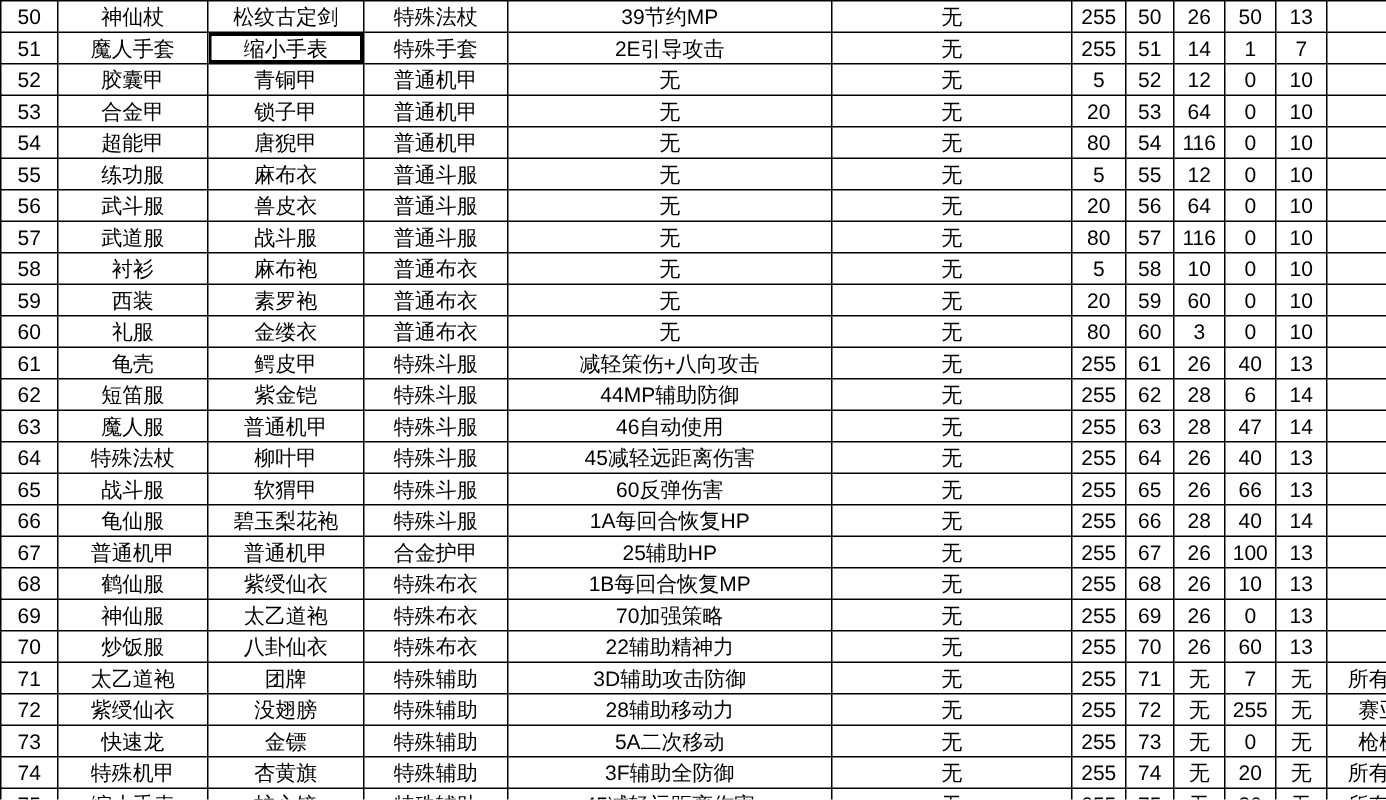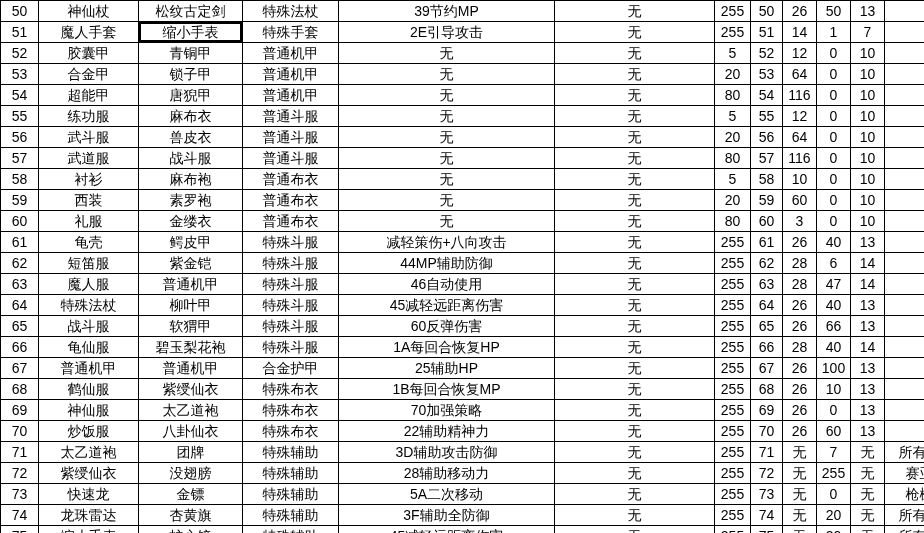--- a/index.html
+++ b/index.html
@@ -411,21 +411,21 @@
         <td class="none-cell">无</td>
         <td class="num">255</td>
         <td class="num">73</td>
         <td class="num">无</td>
         <td class="num">0</td>
         <td class="num">无</td>
         <td class="last-cell">枪械兵</td>
       </tr>
       <tr>
         <td class="num id-cell">74</td>
-        <td class="name-cell">龙珠雷达</td>
+        <td class="name-cell">特殊机甲</td>
         <td class="item-cell">杏黄旗</td>
         <td class="type-cell">特殊辅助</td>
         <td class="effect-cell">3F辅助全防御</td>
         <td class="none-cell">无</td>
         <td class="num">255</td>
         <td class="num">74</td>
         <td class="num">无</td>
         <td class="num">20</td>
         <td class="num">无</td>
         <td class="last-cell">所有兵种</td>

